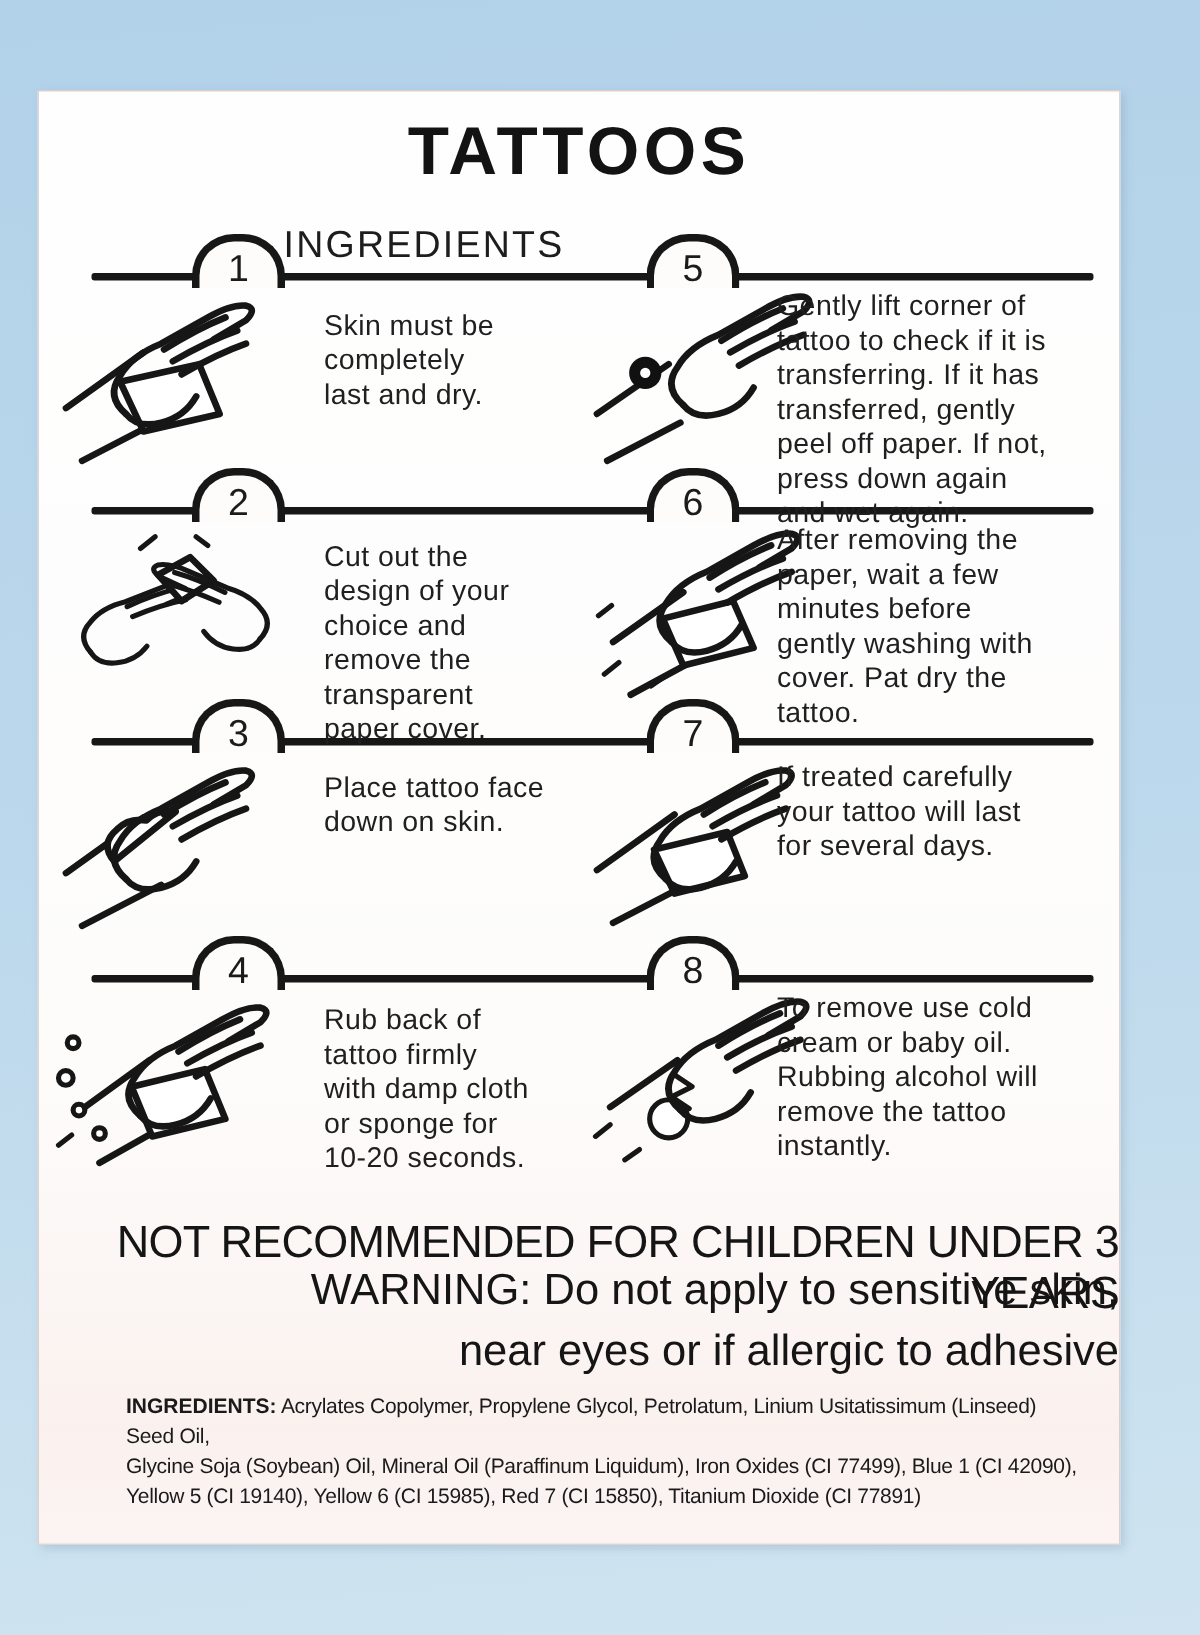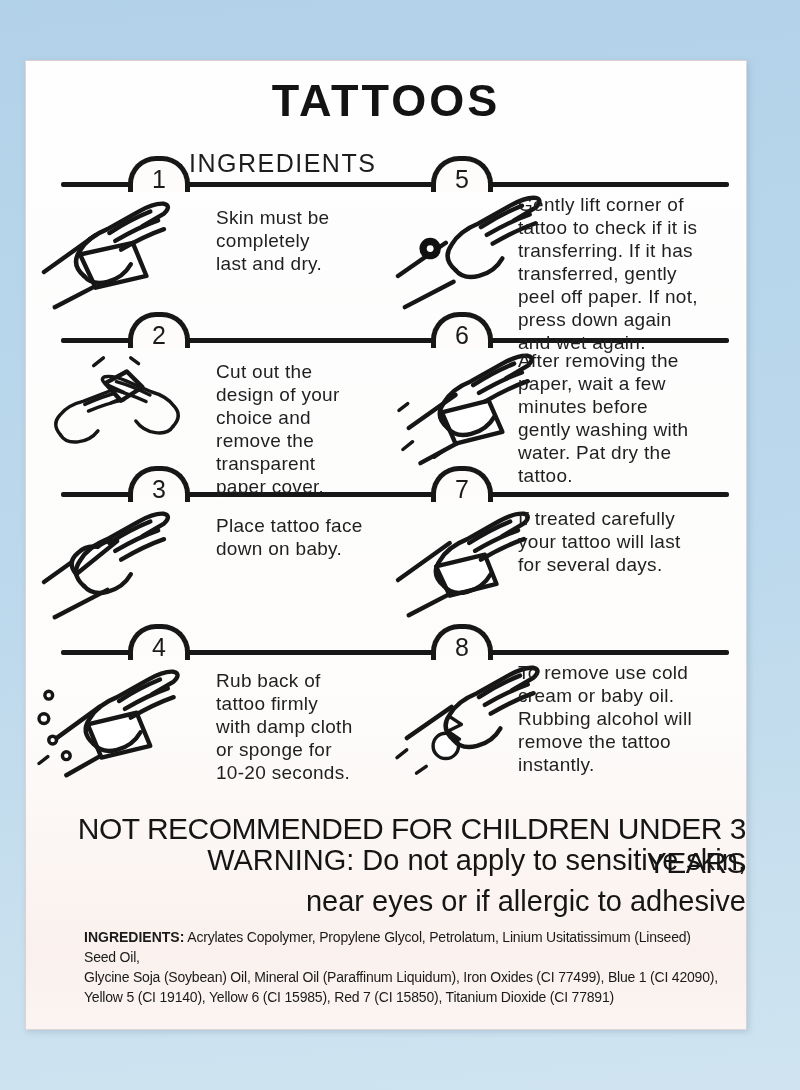--- a/index.html
+++ b/index.html
@@ -152,21 +152,21 @@
     <path d="M3,80 L56,42"></path>
       <path d="M14,116 L68,88"></path>
     <path class="fw" d="M36,72 Q26,60 38,50 Q46,42 58,44 Q66,36 78,38 Z"></path>
     <path d="M44,84 Q30,72 40,58 Q48,44 68,36 L100,18 Q116,9 126,10 Q134,12 126,20 L104,33"></path>
     <path d="M70,40 Q92,26 112,18"></path>
       <path d="M76,48 Q100,34 120,27"></path>
       <path d="M82,57 Q106,43 126,36"></path>
     <path d="M44,84 Q52,94 68,90 Q84,86 92,72"></path>
   </svg>
   <div class="txt ct s3t">Place tattoo face
-down on baby.</div>
+down on skin.</div>
 
   <svg class="art s4a" viewBox="0 0 170 125">
     <circle class="dot" cx="12" cy="34" r="4"></circle>
       <circle class="dot" cx="7" cy="58" r="5"></circle>
     <circle class="dot" cx="16" cy="80" r="4"></circle>
       <circle class="dot" cx="30" cy="96" r="4"></circle>
     <path class="thin" d="M2,104 l9,-7"></path>
     <path d="M20,78 L64,46"></path>
       <path d="M30,116 L76,90"></path>
     <path class="fw" d="M52,64 L102,52 L116,86 L66,98 Z"></path>
@@ -217,21 +217,21 @@
       <path d="M70,40 Q92,26 112,18"></path>
         <path d="M76,48 Q100,34 120,27"></path>
         <path d="M82,57 Q106,43 126,36"></path>
       <path d="M44,84 Q52,94 68,90 Q84,86 92,72"></path>
     </g>
   </svg>
   <div class="txt cr s6t">After removing the
 paper, wait a few
 minutes before
 gently washing with
-water. Pat dry the
+cover. Pat dry the
 tattoo.</div>
 
   <svg class="art s7a" viewBox="0 0 170 125">
     <path d="M3,80 L56,42"></path>
       <path d="M14,116 L68,88"></path>
     <path class="fw" d="M42,66 L92,54 L104,84 L56,96 Z"></path>
     <g transform="translate(6,2)">
       <path d="M44,84 Q30,72 40,58 Q48,44 68,36 L100,18 Q116,9 126,10 Q134,12 126,20 L104,33"></path>
       <path d="M70,40 Q92,26 112,18"></path>
         <path d="M76,48 Q100,34 120,27"></path>

